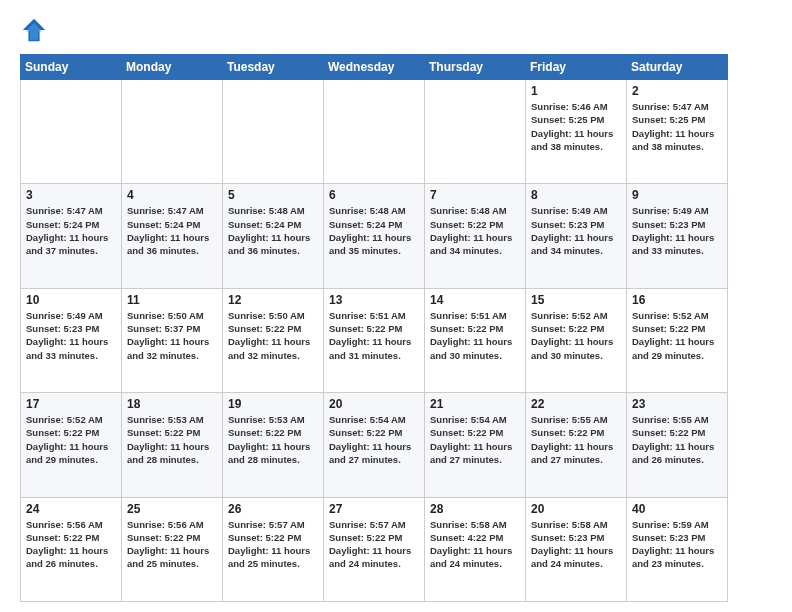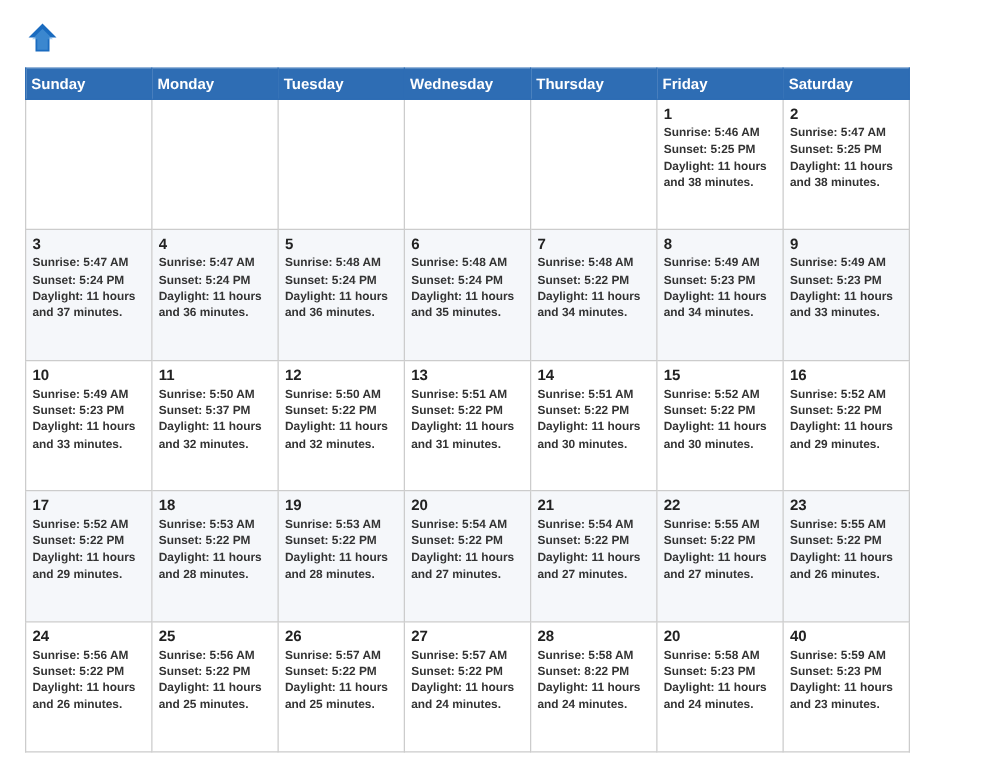--- a/index.html
+++ b/index.html
@@ -330,21 +330,21 @@
           <td>
             <span class="day-num">27</span>
             <div class="day-info">Sunrise: 5:57 AM
 Sunset: 5:22 PM
 Daylight: 11 hours
 and 24 minutes.</div>
           </td>
           <td>
             <span class="day-num">28</span>
             <div class="day-info">Sunrise: 5:58 AM
-Sunset: 8:22 PM
+Sunset: 4:22 PM
 Daylight: 11 hours
 and 24 minutes.</div>
           </td>
           <td>
             <span class="day-num">20</span>
             <div class="day-info">Sunrise: 5:58 AM
 Sunset: 5:23 PM
 Daylight: 11 hours
 and 24 minutes.</div>
           </td>

